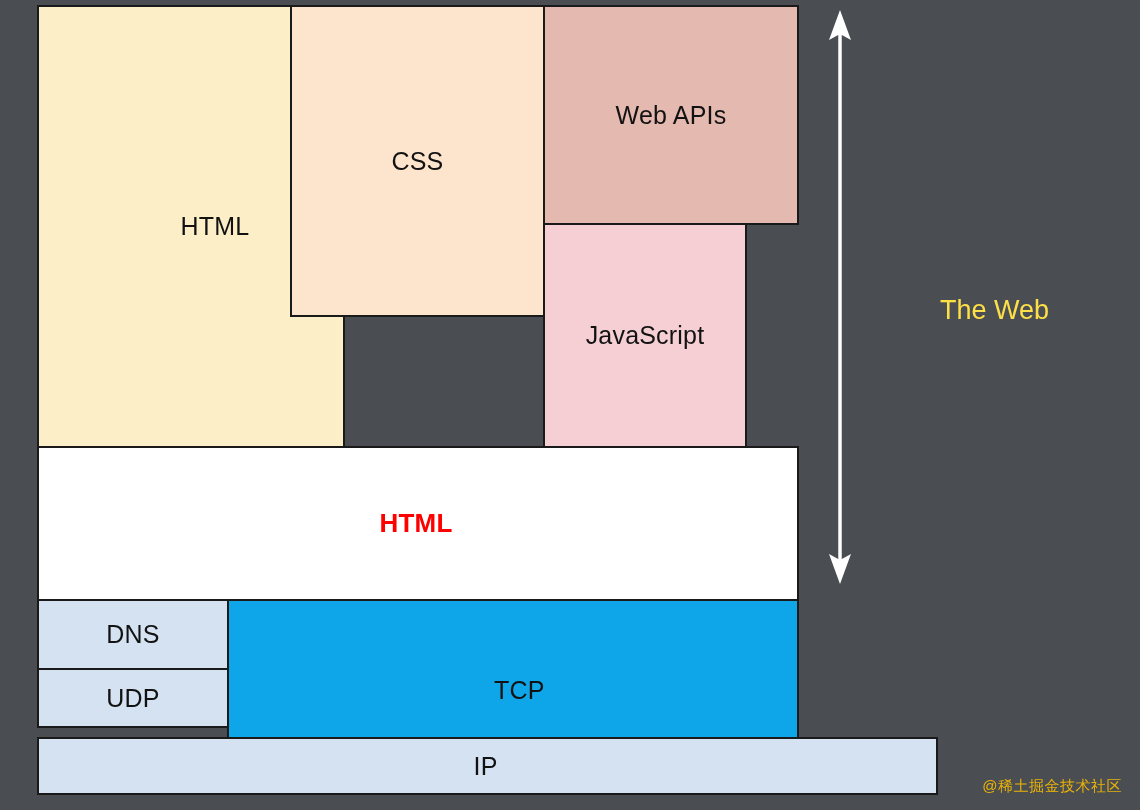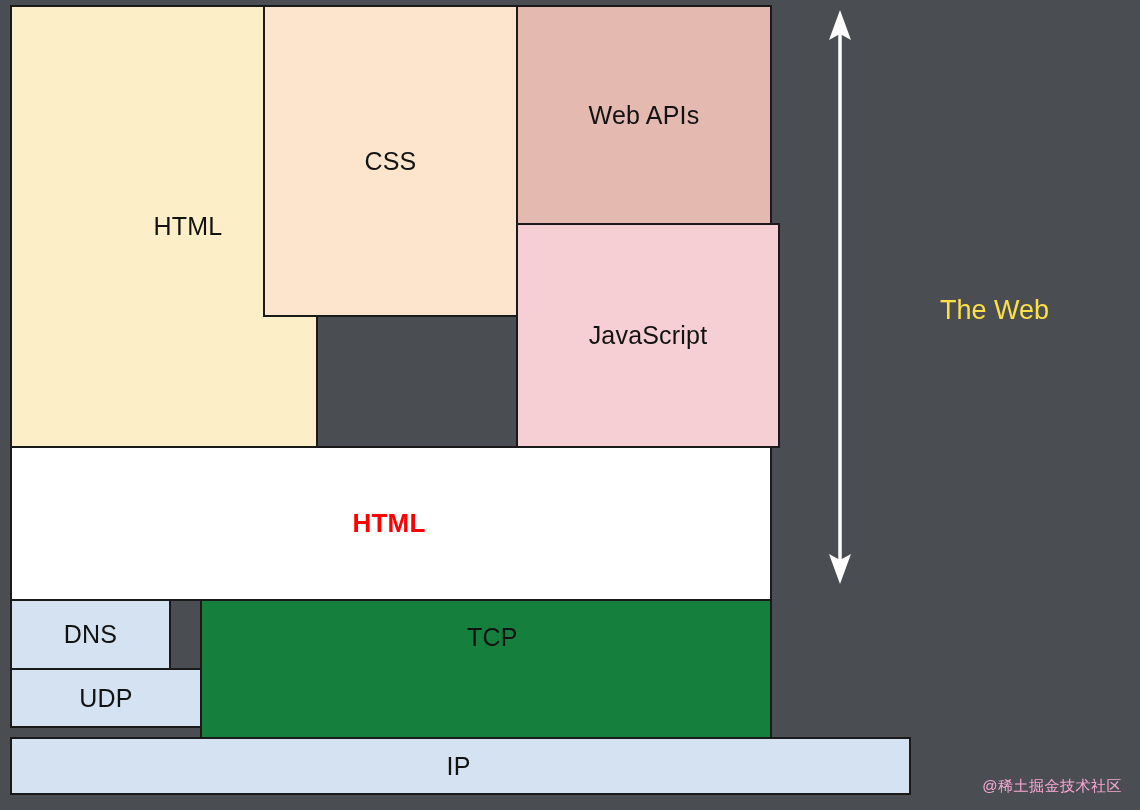--- a/index.html
+++ b/index.html
@@ -30,45 +30,46 @@
     position: absolute;
     box-sizing: border-box;
     border: 2px solid #1a1a1a;
     display: flex;
     align-items: center;
     justify-content: center;
     font-size: 25px;
     color: #121212;
     letter-spacing: .2px;
     white-space: nowrap;
+    margin-left: 27px;
   }
 
   
   .b-html       { left: 0;     top: 0;    width: 308px; height: 443px; background: #fcefc7; padding-left: 48px; }
   .b-css        { left: 253px; top: 0;    width: 255px; height: 312px; background: #fce4cd; }
   .b-webapis    { left: 506px; top: 0;    width: 256px; height: 220px; background: #e4b9b0; }
-  .b-javascript { left: 506px; top: 218px;width: 264px; height: 225px; background: #f5cfd3; }
+  .b-javascript { left: 506px; top: 218px;width: 204px; height: 225px; background: #f5cfd3; }
 
   
   .b-http {
     left: 0; top: 441px; width: 762px; height: 155px;
     background: #ffffff;
     color: #ff0000;
     font-weight: bold;
     font-size: 26px;
     justify-content: center;
   }
   
   .b-http .lbl { position: relative; left: -2px; }
 
   
-  .b-dns { left: 0;     top: 594px; width: 161px; height: 71px;  background: #d4e2f1; }
+  .b-dns { left: 0;     top: 594px; width: 192px; height: 71px;  background: #d4e2f1; }
   .b-udp { left: 0;     top: 663px; width: 192px; height: 60px;  background: #d4e2f1; }
-  .b-tcp { left: 190px; top: 594px; width: 572px; height: 140px; background: #15803d;
-           justify-content: flex-start; }
+  .b-tcp { left: 190px; top: 594px; width: 572px; height: 140px; background: #0ea5e9;
+           align-items: flex-end; justify-content: flex-start; }
   .b-tcp .lbl { position: relative; left: 265px; bottom: 32px; }
   .b-tls { left: 479px; top: 594px; width: 283px; height: 71px;  background: #d4e2f1; }
   .b-ip  { left: 0;     top: 732px; width: 901px; height: 58px;  background: #d4e2f1; }
   .b-ip .lbl { position: relative; left: -2px; }
 
   
   #arrow {
     position: absolute;
     left: 824px;
     top: 10px;
@@ -81,21 +82,21 @@
     top: 295px;
     font-size: 27px;
     color: #fde047;
     white-space: nowrap;
   }
   #watermark {
     position: absolute;
     right: 18px;
     bottom: 14px;
     font-size: 15px;
-    color: #f9a8d4;
+    color: #eab308;
     letter-spacing: .5px;
     white-space: nowrap;
   }
 </style>
 </head>
 <body>
 
 <div id="canvas">
 
   <div id="stack">

